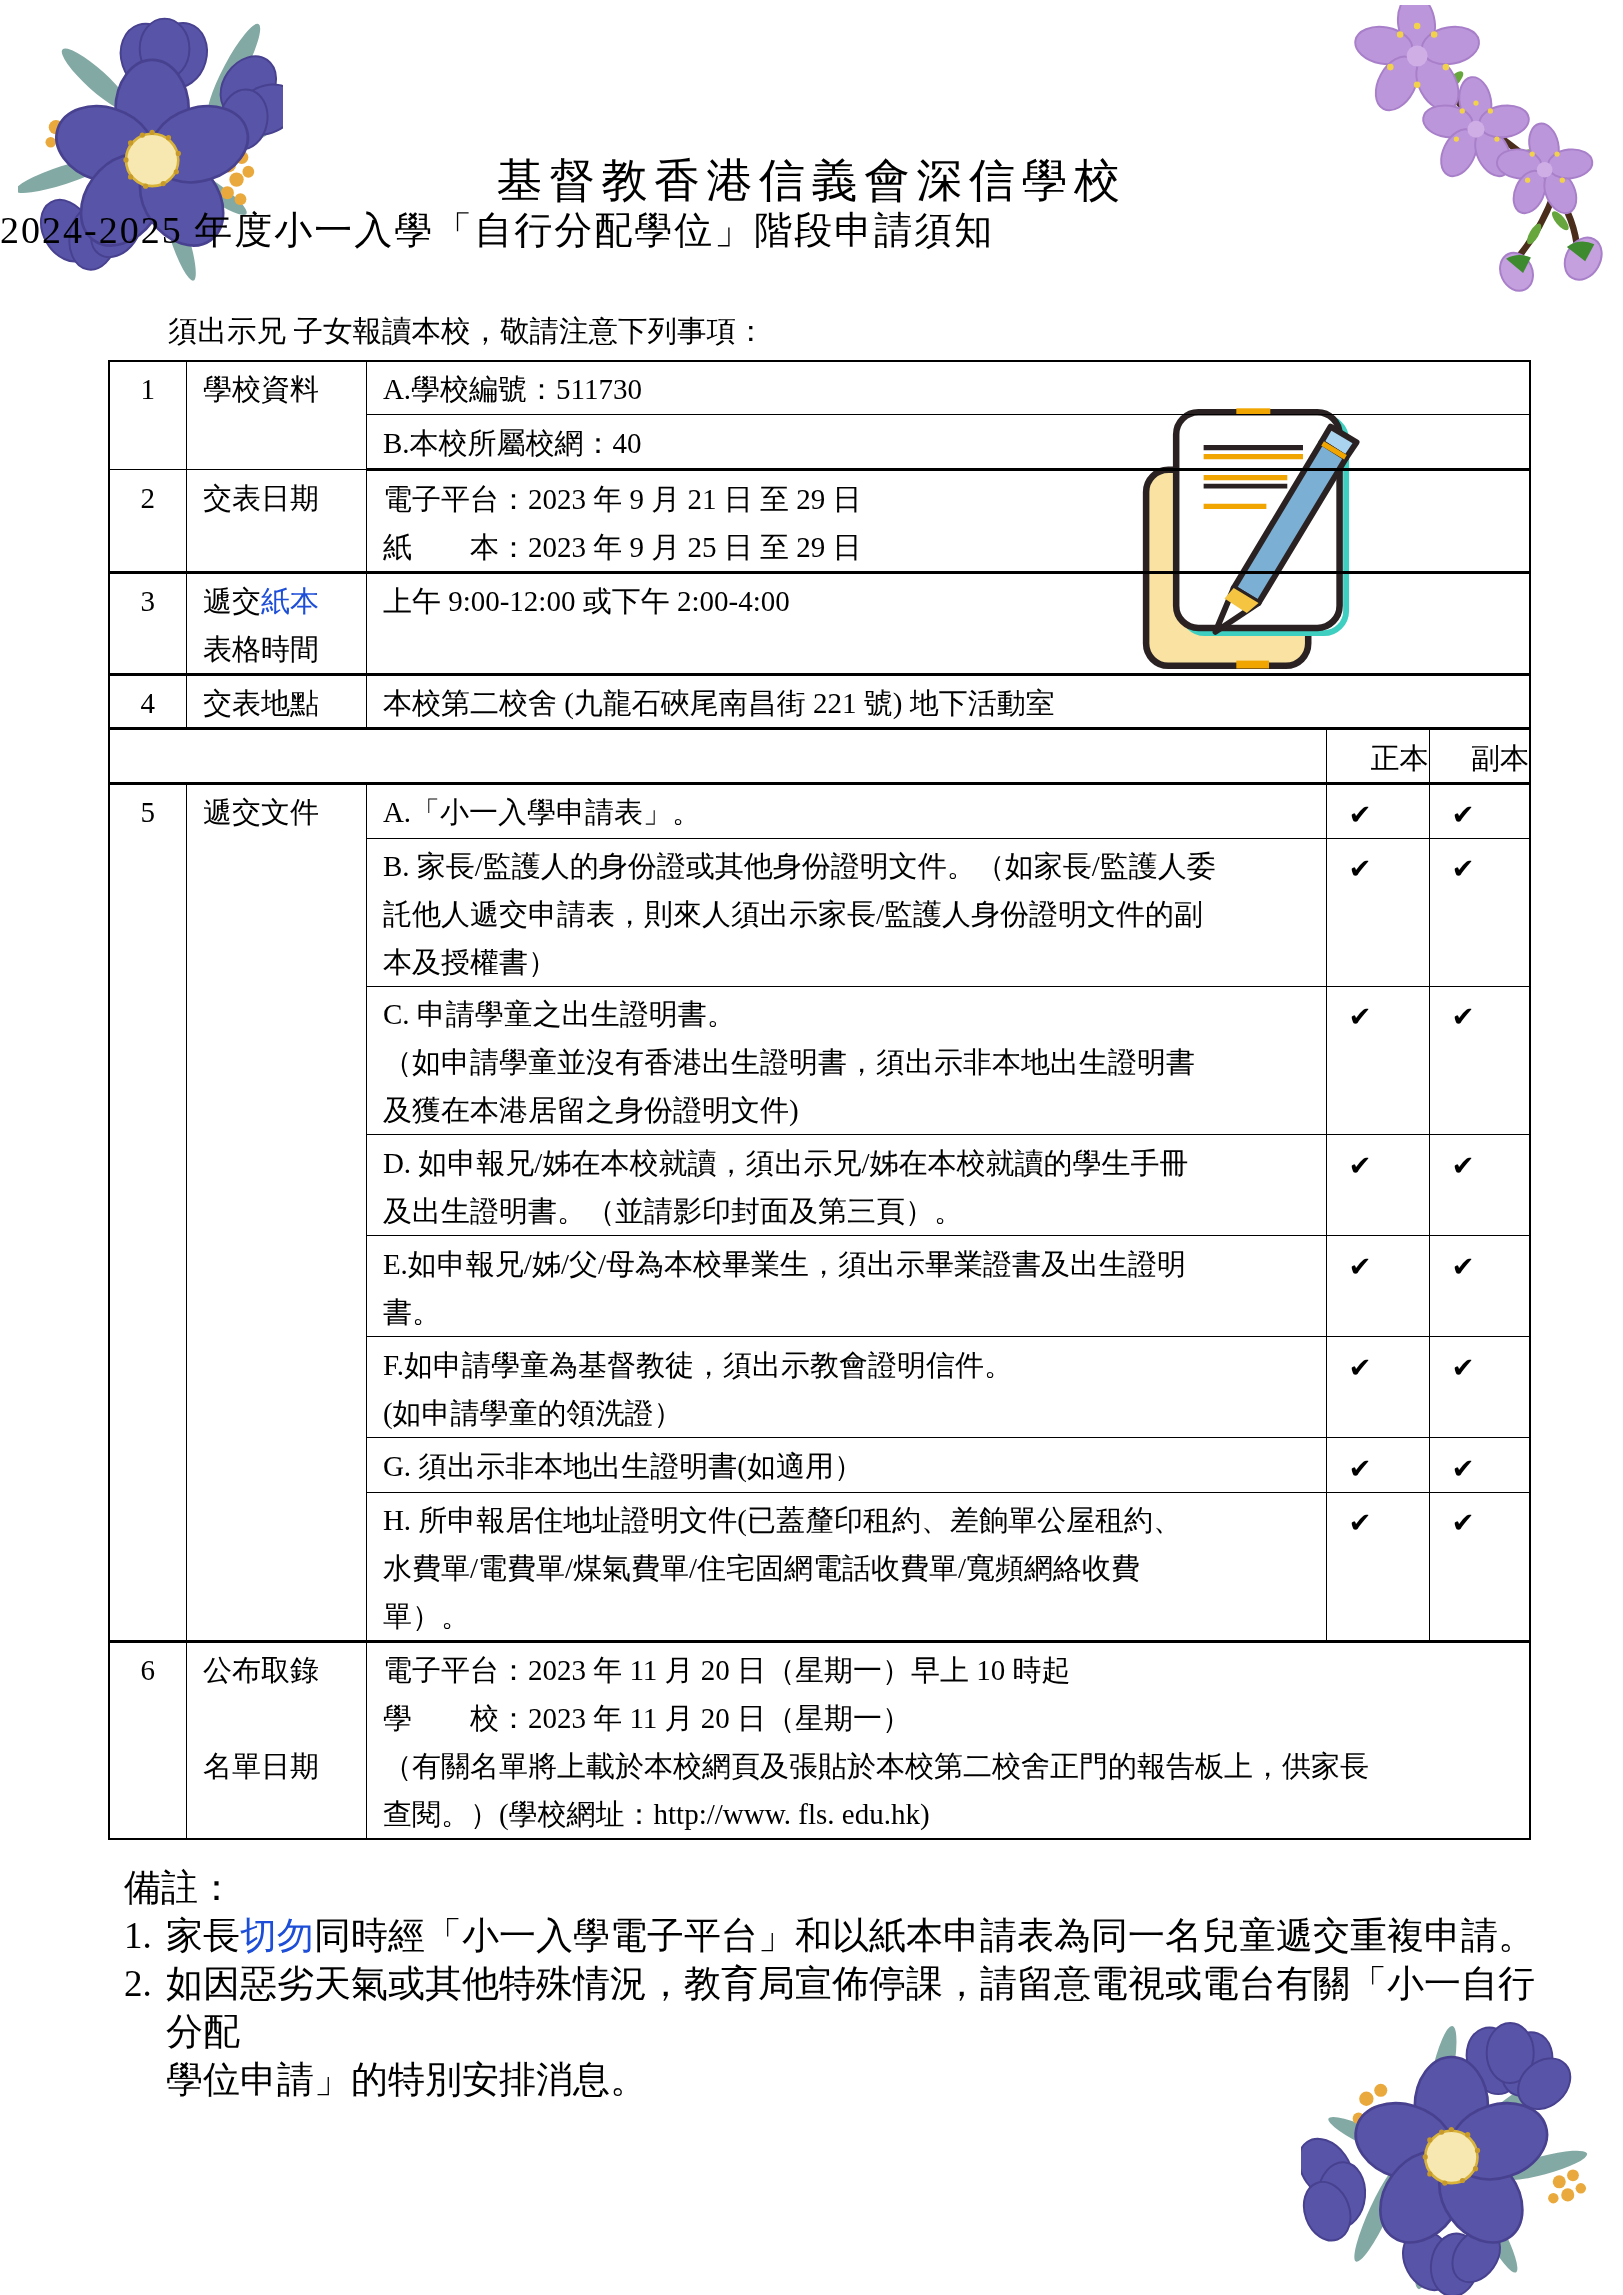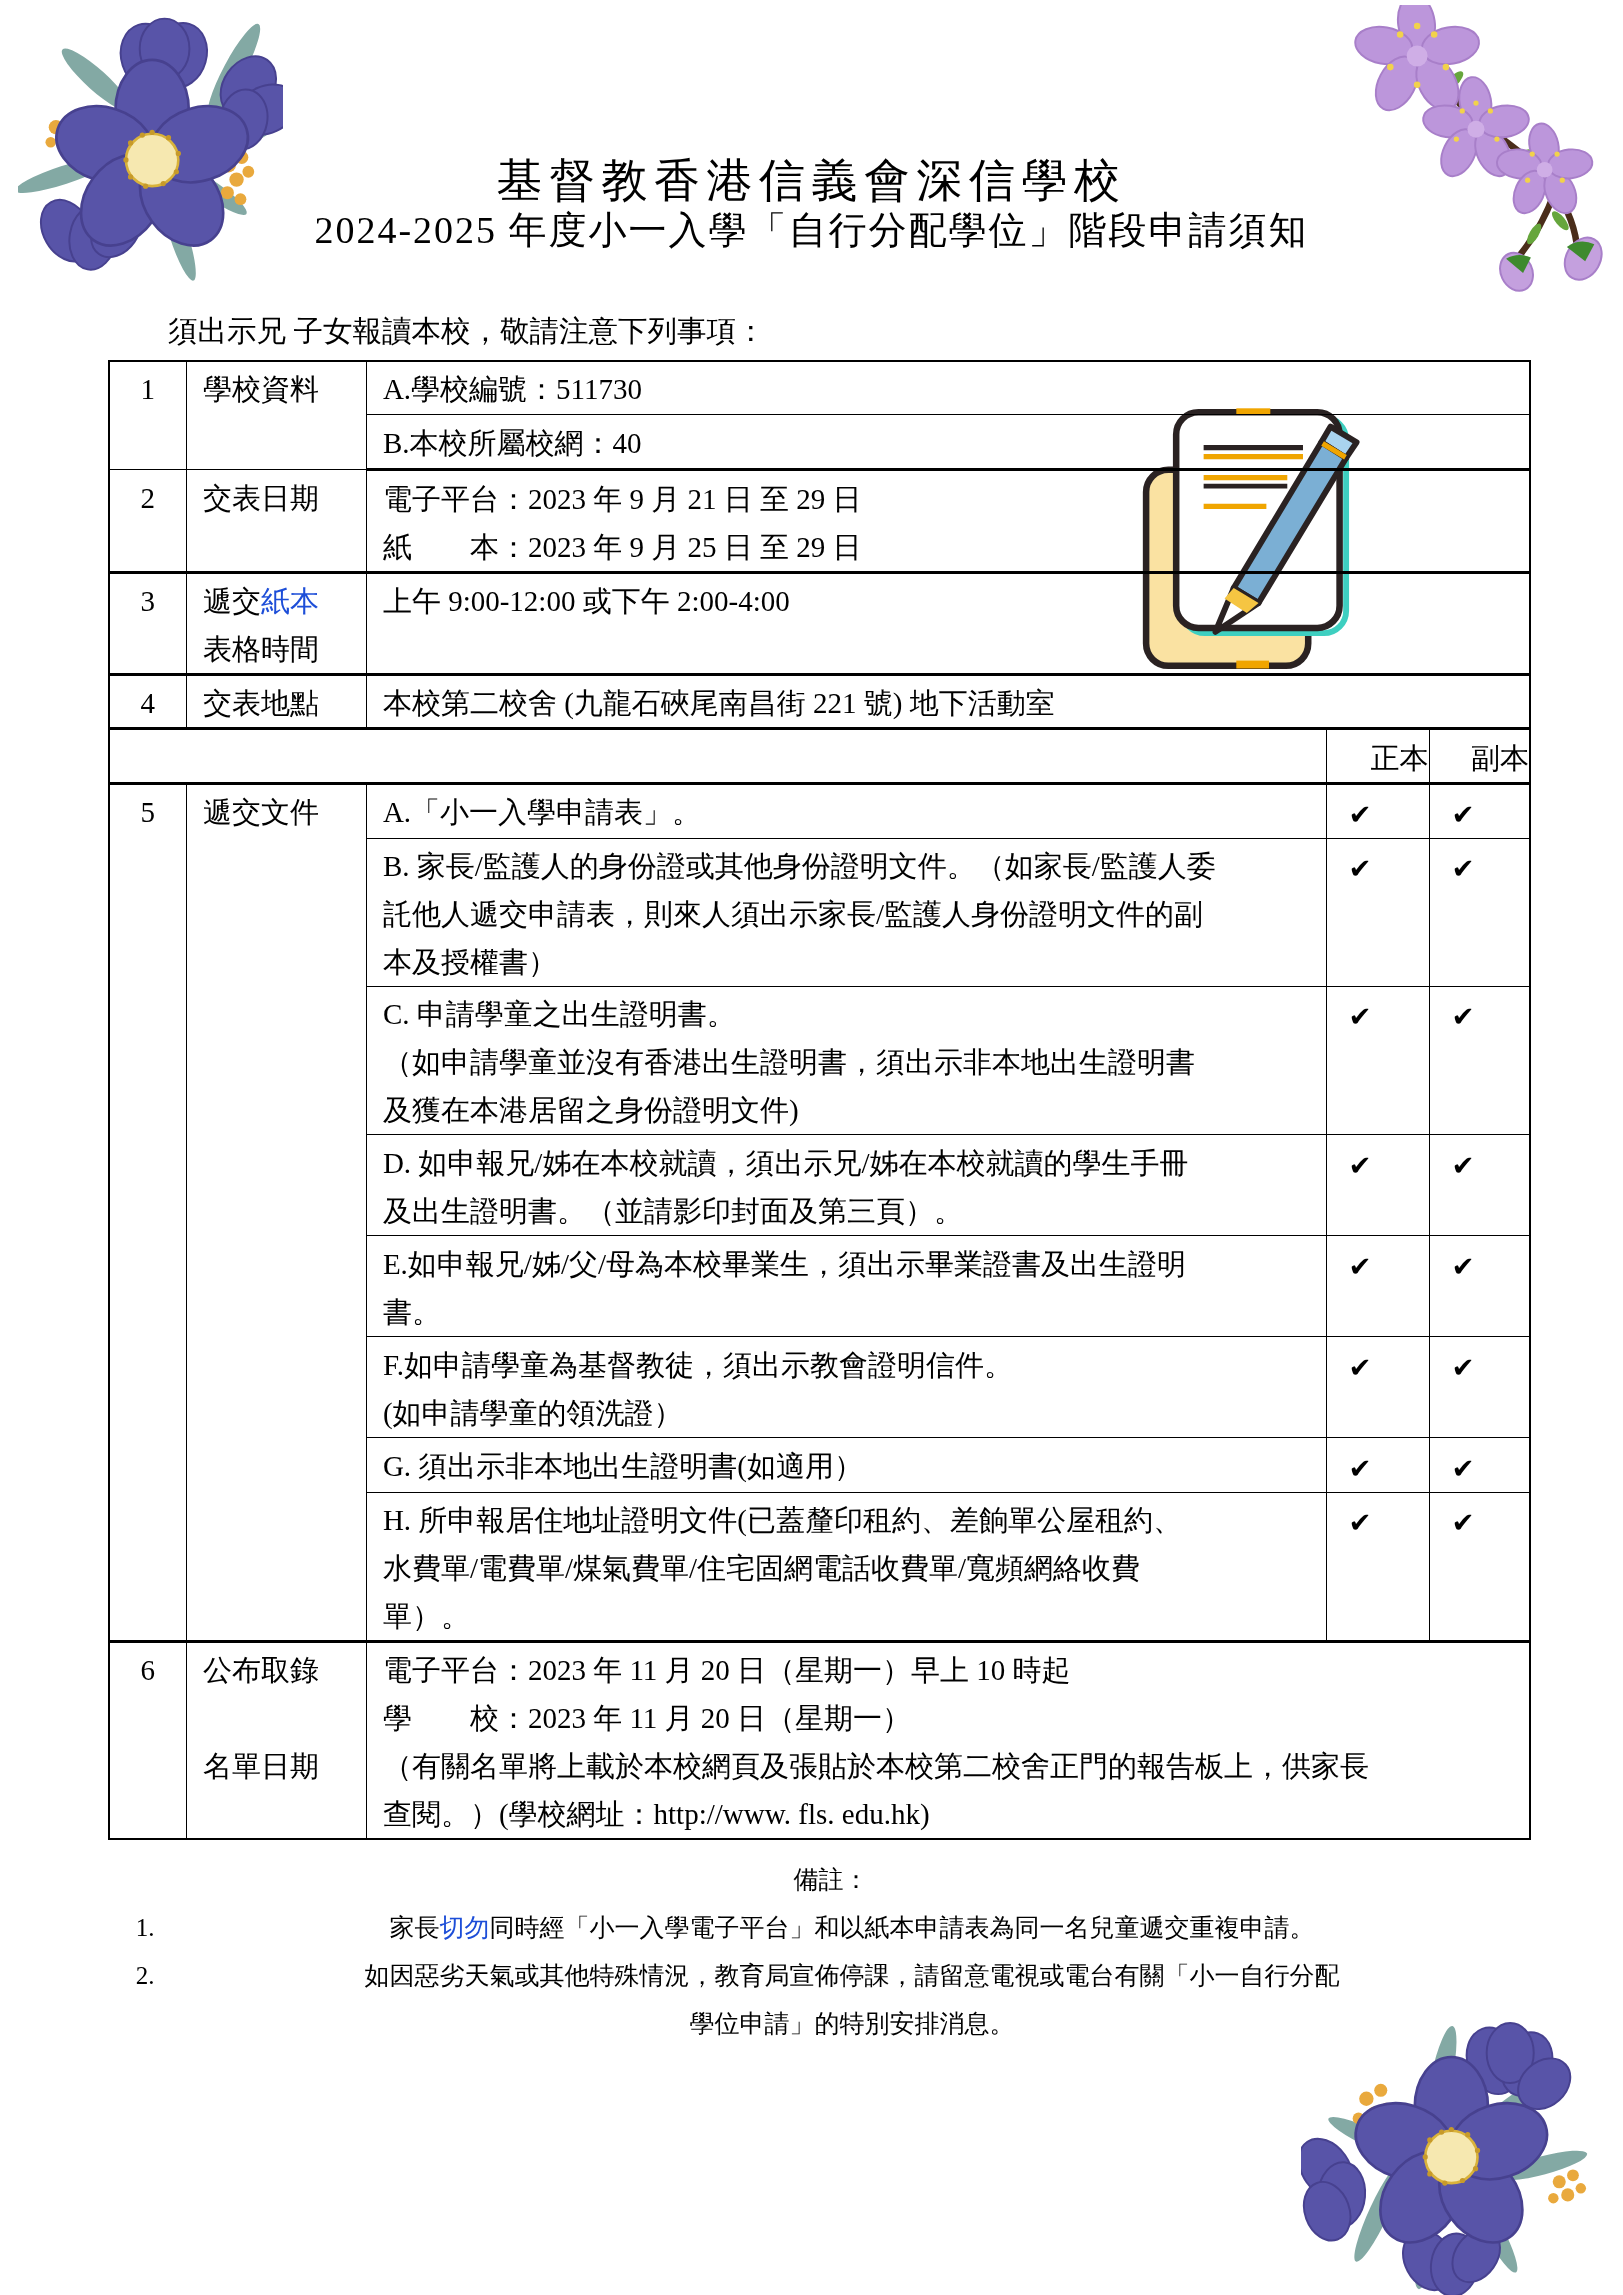--- a/index.html
+++ b/index.html
@@ -5,21 +5,21 @@
   html,body{margin:0;padding:0;}
   body{
     width:1623px;height:2295px;position:relative;overflow:hidden;
     background:#ffffff;
     font-family:"Liberation Serif","DejaVu Serif",serif;
     color:#000;
   }
   .deco{position:absolute;z-index:0;}
   .content{position:relative;z-index:2;}
   .title1{padding-top:161px;font-size:46px;line-height:39px;text-align:center;letter-spacing:6.5px;}
-  .title2{margin-top:9.2px;font-size:38px;line-height:42px;text-align:center;letter-spacing:2px;}
+  .title2{margin-top:9.2px;font-size:38px;line-height:42px;text-align:left;letter-spacing:2px;}
   .intro{margin:64px 0 0 168px;font-size:29.5px;line-height:33px;}
   table.main{
     position:relative;z-index:2;
     margin:11.8px 0 0 108px;
     border-collapse:collapse;table-layout:fixed;
     width:1422px;border:2.6px solid #000;
     background:transparent;
   }
   td{
     border:1.3px solid #000;vertical-align:top;
@@ -29,21 +29,21 @@
   }
   td.num{text-align:center;padding-left:0;padding-right:0;}
   td.chk{
     padding-left:22px;padding-top:5.2px;
     font-family:"DejaVu Sans",sans-serif;font-weight:bold;font-size:27.5px;
   }
   tr.hb > td{border-bottom-width:3.3px;}
   td.hbc{border-bottom-width:3.3px;}
   td.cth{text-align:right;padding-left:0;padding-right:0;}
   .red{color:#1d4ed8;}
-  .notes{margin:16px 0 0 124px;font-size:25px;line-height:48px;width:1414px;position:relative;z-index:2;text-align:center;}
+  .notes{margin:24px 0 0 124px;font-size:37px;line-height:48px;width:1414px;position:relative;z-index:2;}
   .note-row{display:flex;}
   .nnum{width:42px;flex:none;}
   .ntext{white-space:pre-line;flex:1;}
   .note3{margin-left:-9.2px;}
   .icon-wrap{position:absolute;left:1138px;top:407px;width:228px;height:268px;z-index:1;}
 </style>
 </head>
 <body>
 
 <svg class="deco" style="left:18.3px;top:7.9px;" width="265" height="283" viewBox="0 0 405 432">

